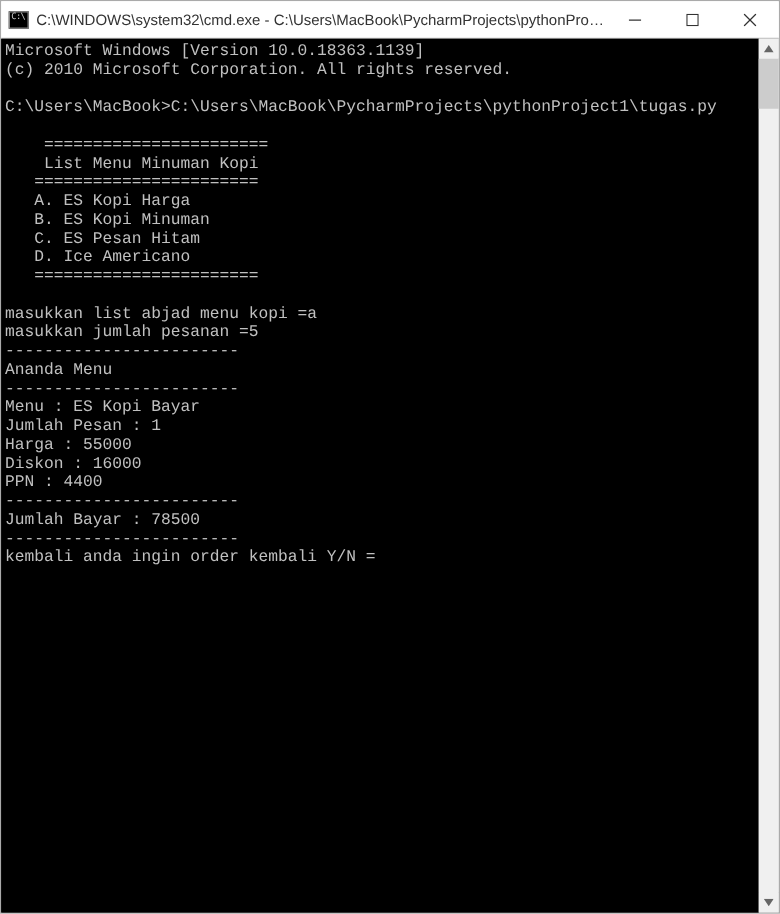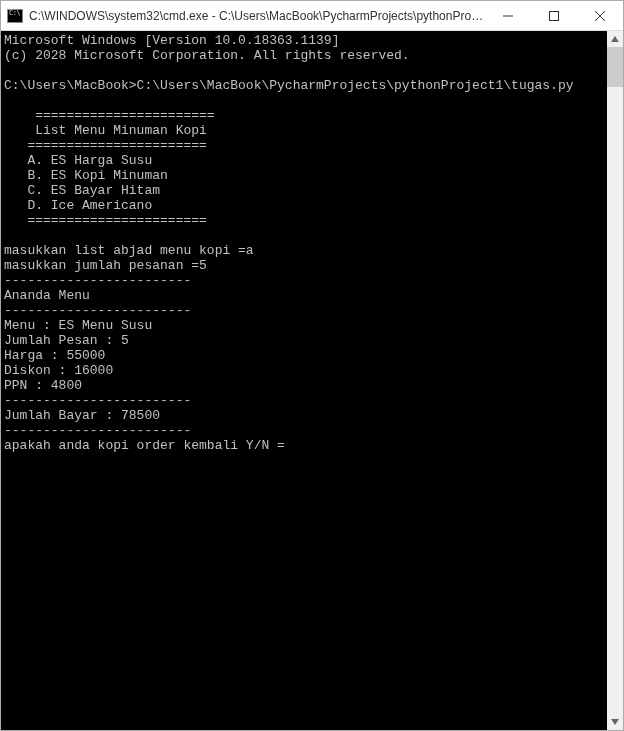--- a/index.html
+++ b/index.html
@@ -148,47 +148,47 @@
         <svg viewBox="0 0 10 10">
             <line x1="0" y1="0" x2="10" y2="10" stroke="#333" stroke-width="1"></line>
             <line x1="10" y1="0" x2="0" y2="10" stroke="#333" stroke-width="1"></line>
           </svg>
       </div>
     </div>
   </div>
 
   <div class="console-area">
     <div class="console"><span>Microsoft Windows [Version 10.0.18363.1139]</span>
-<span>(c) 2028 Microsoft Corporation. All rights reserved.</span>
+<span>(c) 2010 Microsoft Corporation. All rights reserved.</span>
 <span></span>
 <span>C:\Users\MacBook&gt;C:\Users\MacBook\PycharmProjects\pythonProject1\tugas.py</span>
 <span></span>
 <span>    =======================</span>
 <span>    List Menu Minuman Kopi</span>
 <span>   =======================</span>
-<span>   A. ES Harga Susu</span>
+<span>   A. ES Kopi Harga</span>
 <span>   B. ES Kopi Minuman</span>
-<span>   C. ES Bayar Hitam</span>
+<span>   C. ES Pesan Hitam</span>
 <span>   D. Ice Americano</span>
 <span>   =======================</span>
 <span></span>
 <span>masukkan list abjad menu kopi =a</span>
 <span>masukkan jumlah pesanan =5</span>
 <span>------------------------</span>
 <span>Ananda Menu</span>
 <span>------------------------</span>
-<span>Menu : ES Menu Susu</span>
-<span>Jumlah Pesan : 5</span>
+<span>Menu : ES Kopi Bayar</span>
+<span>Jumlah Pesan : 1</span>
 <span>Harga : 55000</span>
 <span>Diskon : 16000</span>
-<span>PPN : 4800</span>
+<span>PPN : 4400</span>
 <span>------------------------</span>
 <span>Jumlah Bayar : 78500</span>
 <span>------------------------</span>
-<span>apakah anda kopi order kembali Y/N =</span></div>
+<span>kembali anda ingin order kembali Y/N =</span></div>
 
     <div class="scrollbar">
       <div class="scroll-btn">
         <svg width="8" height="6" viewBox="0 0 8 6">
             <path d="M4 0 L8 6 L0 6 Z" fill="#666"></path>
           </svg>
       </div>
       <div class="scroll-track">
         <div class="scroll-thumb"></div>
       </div>

